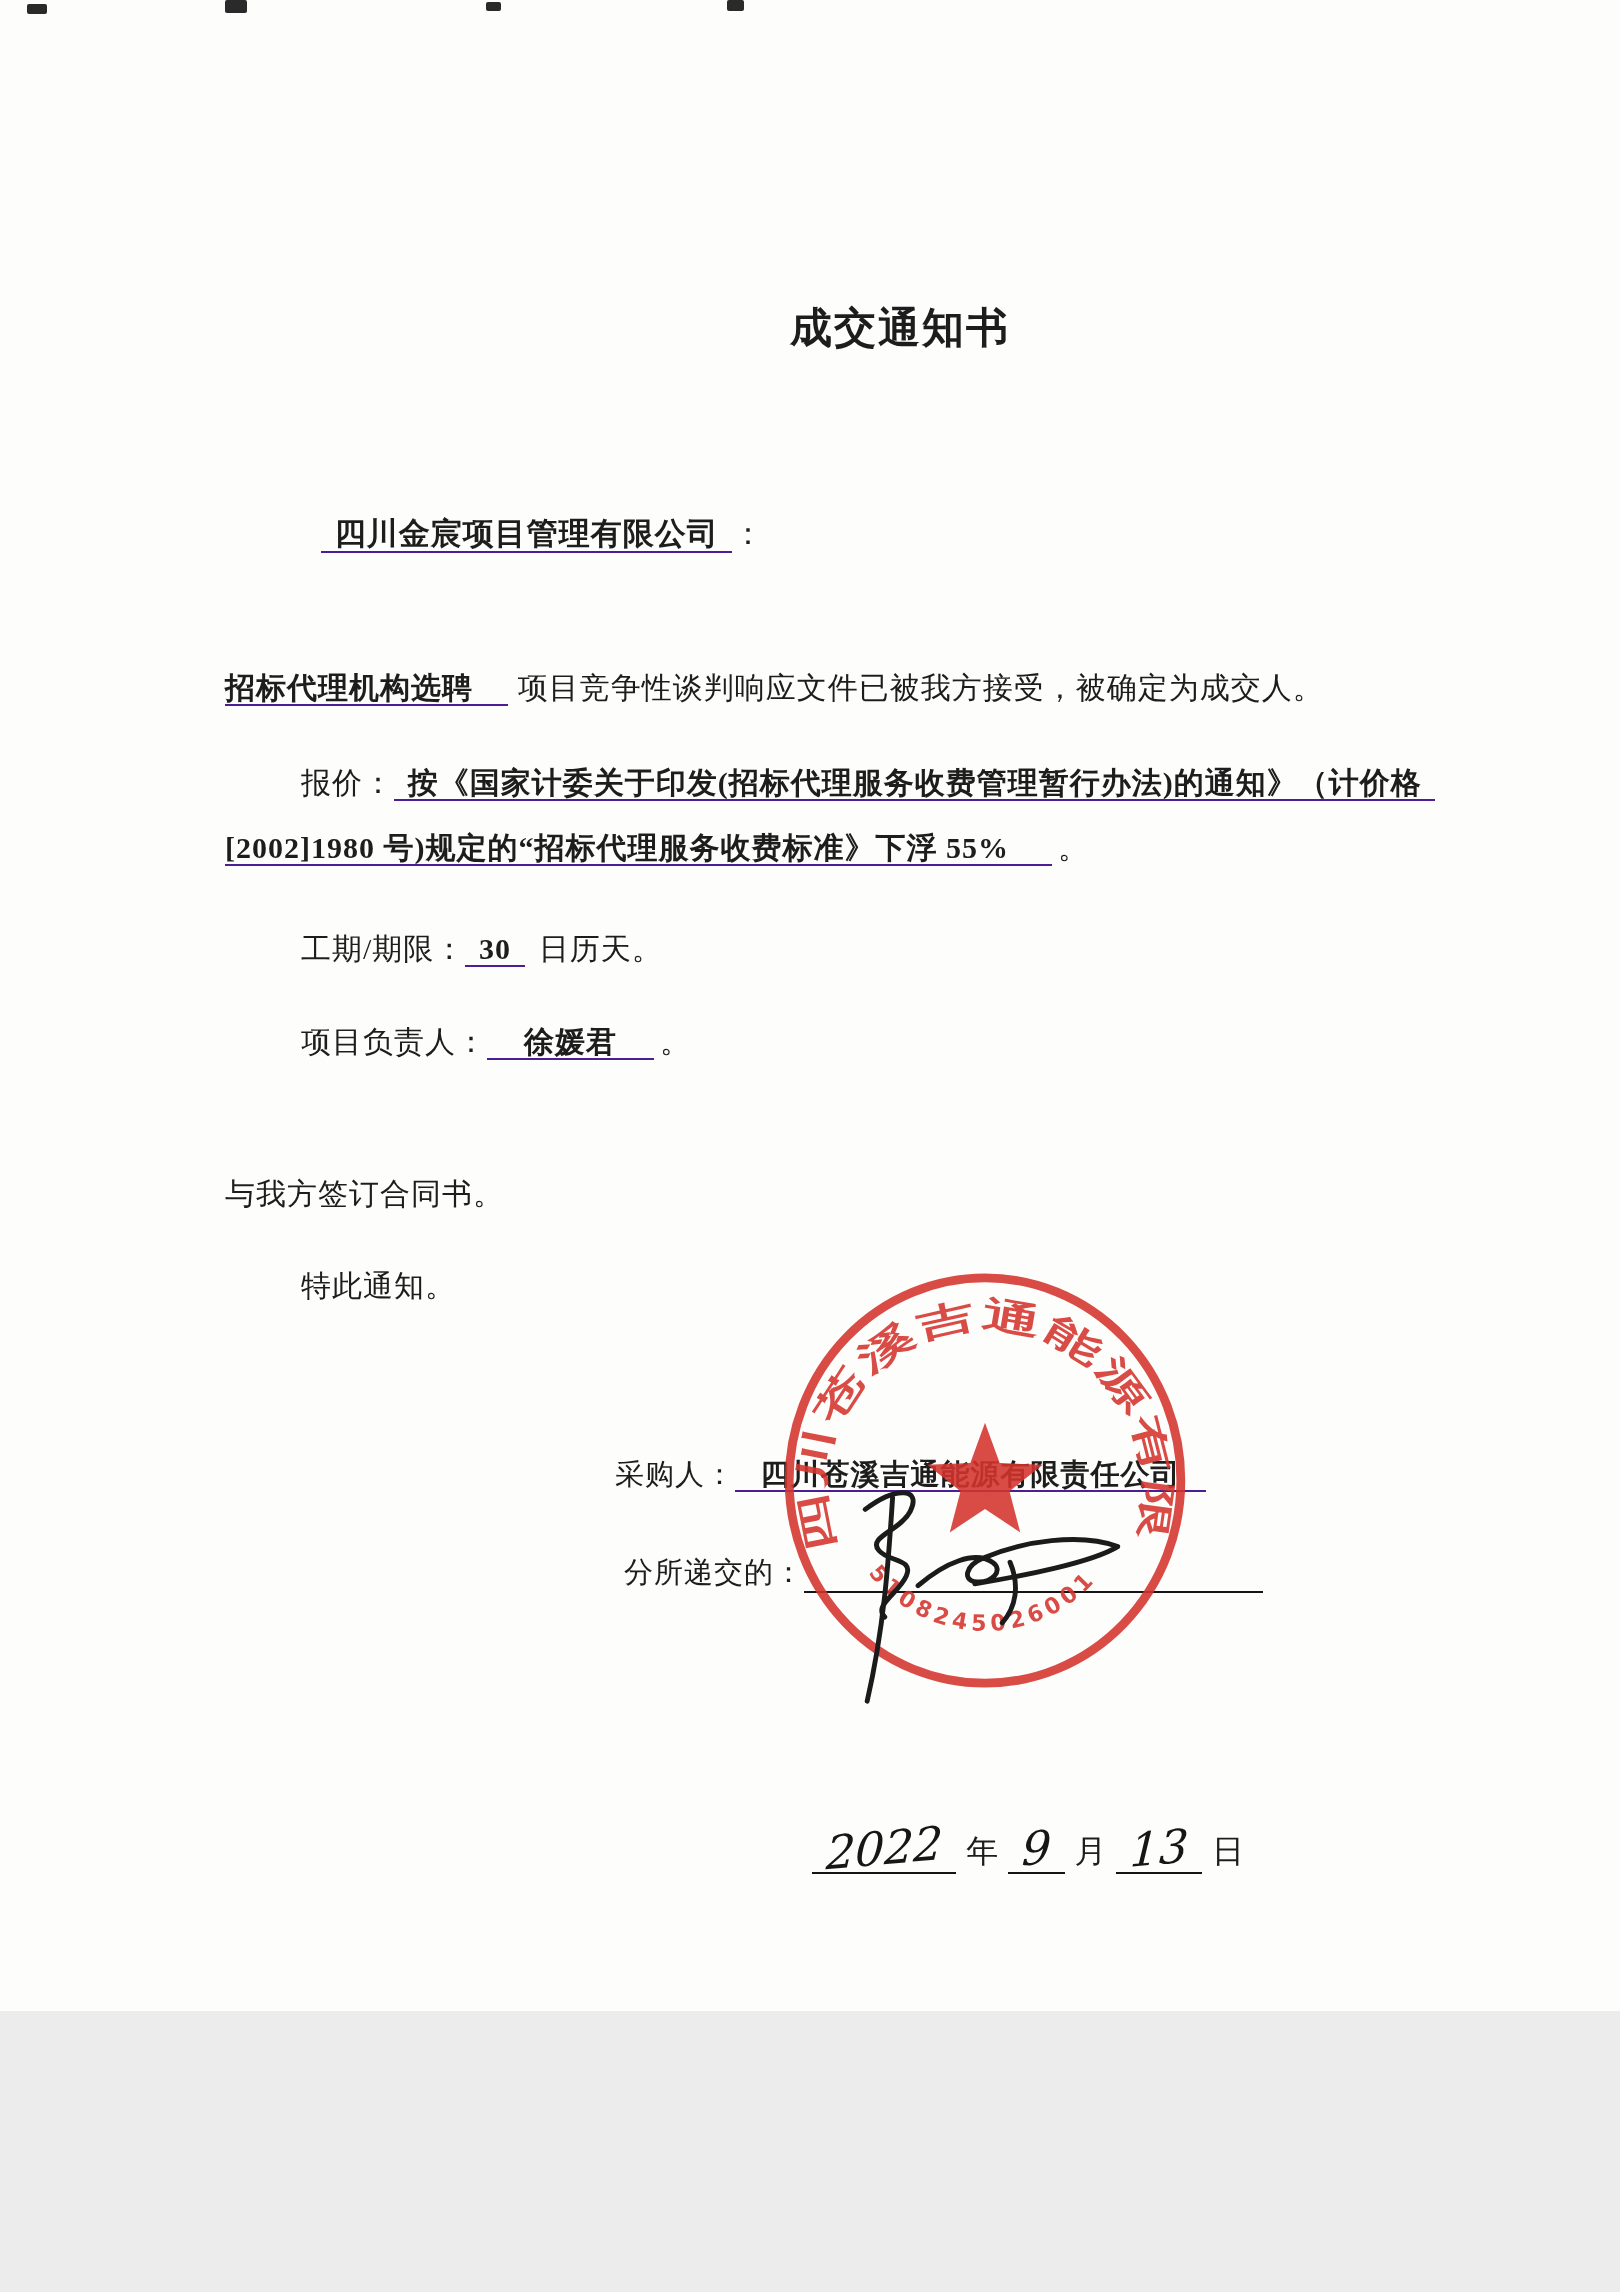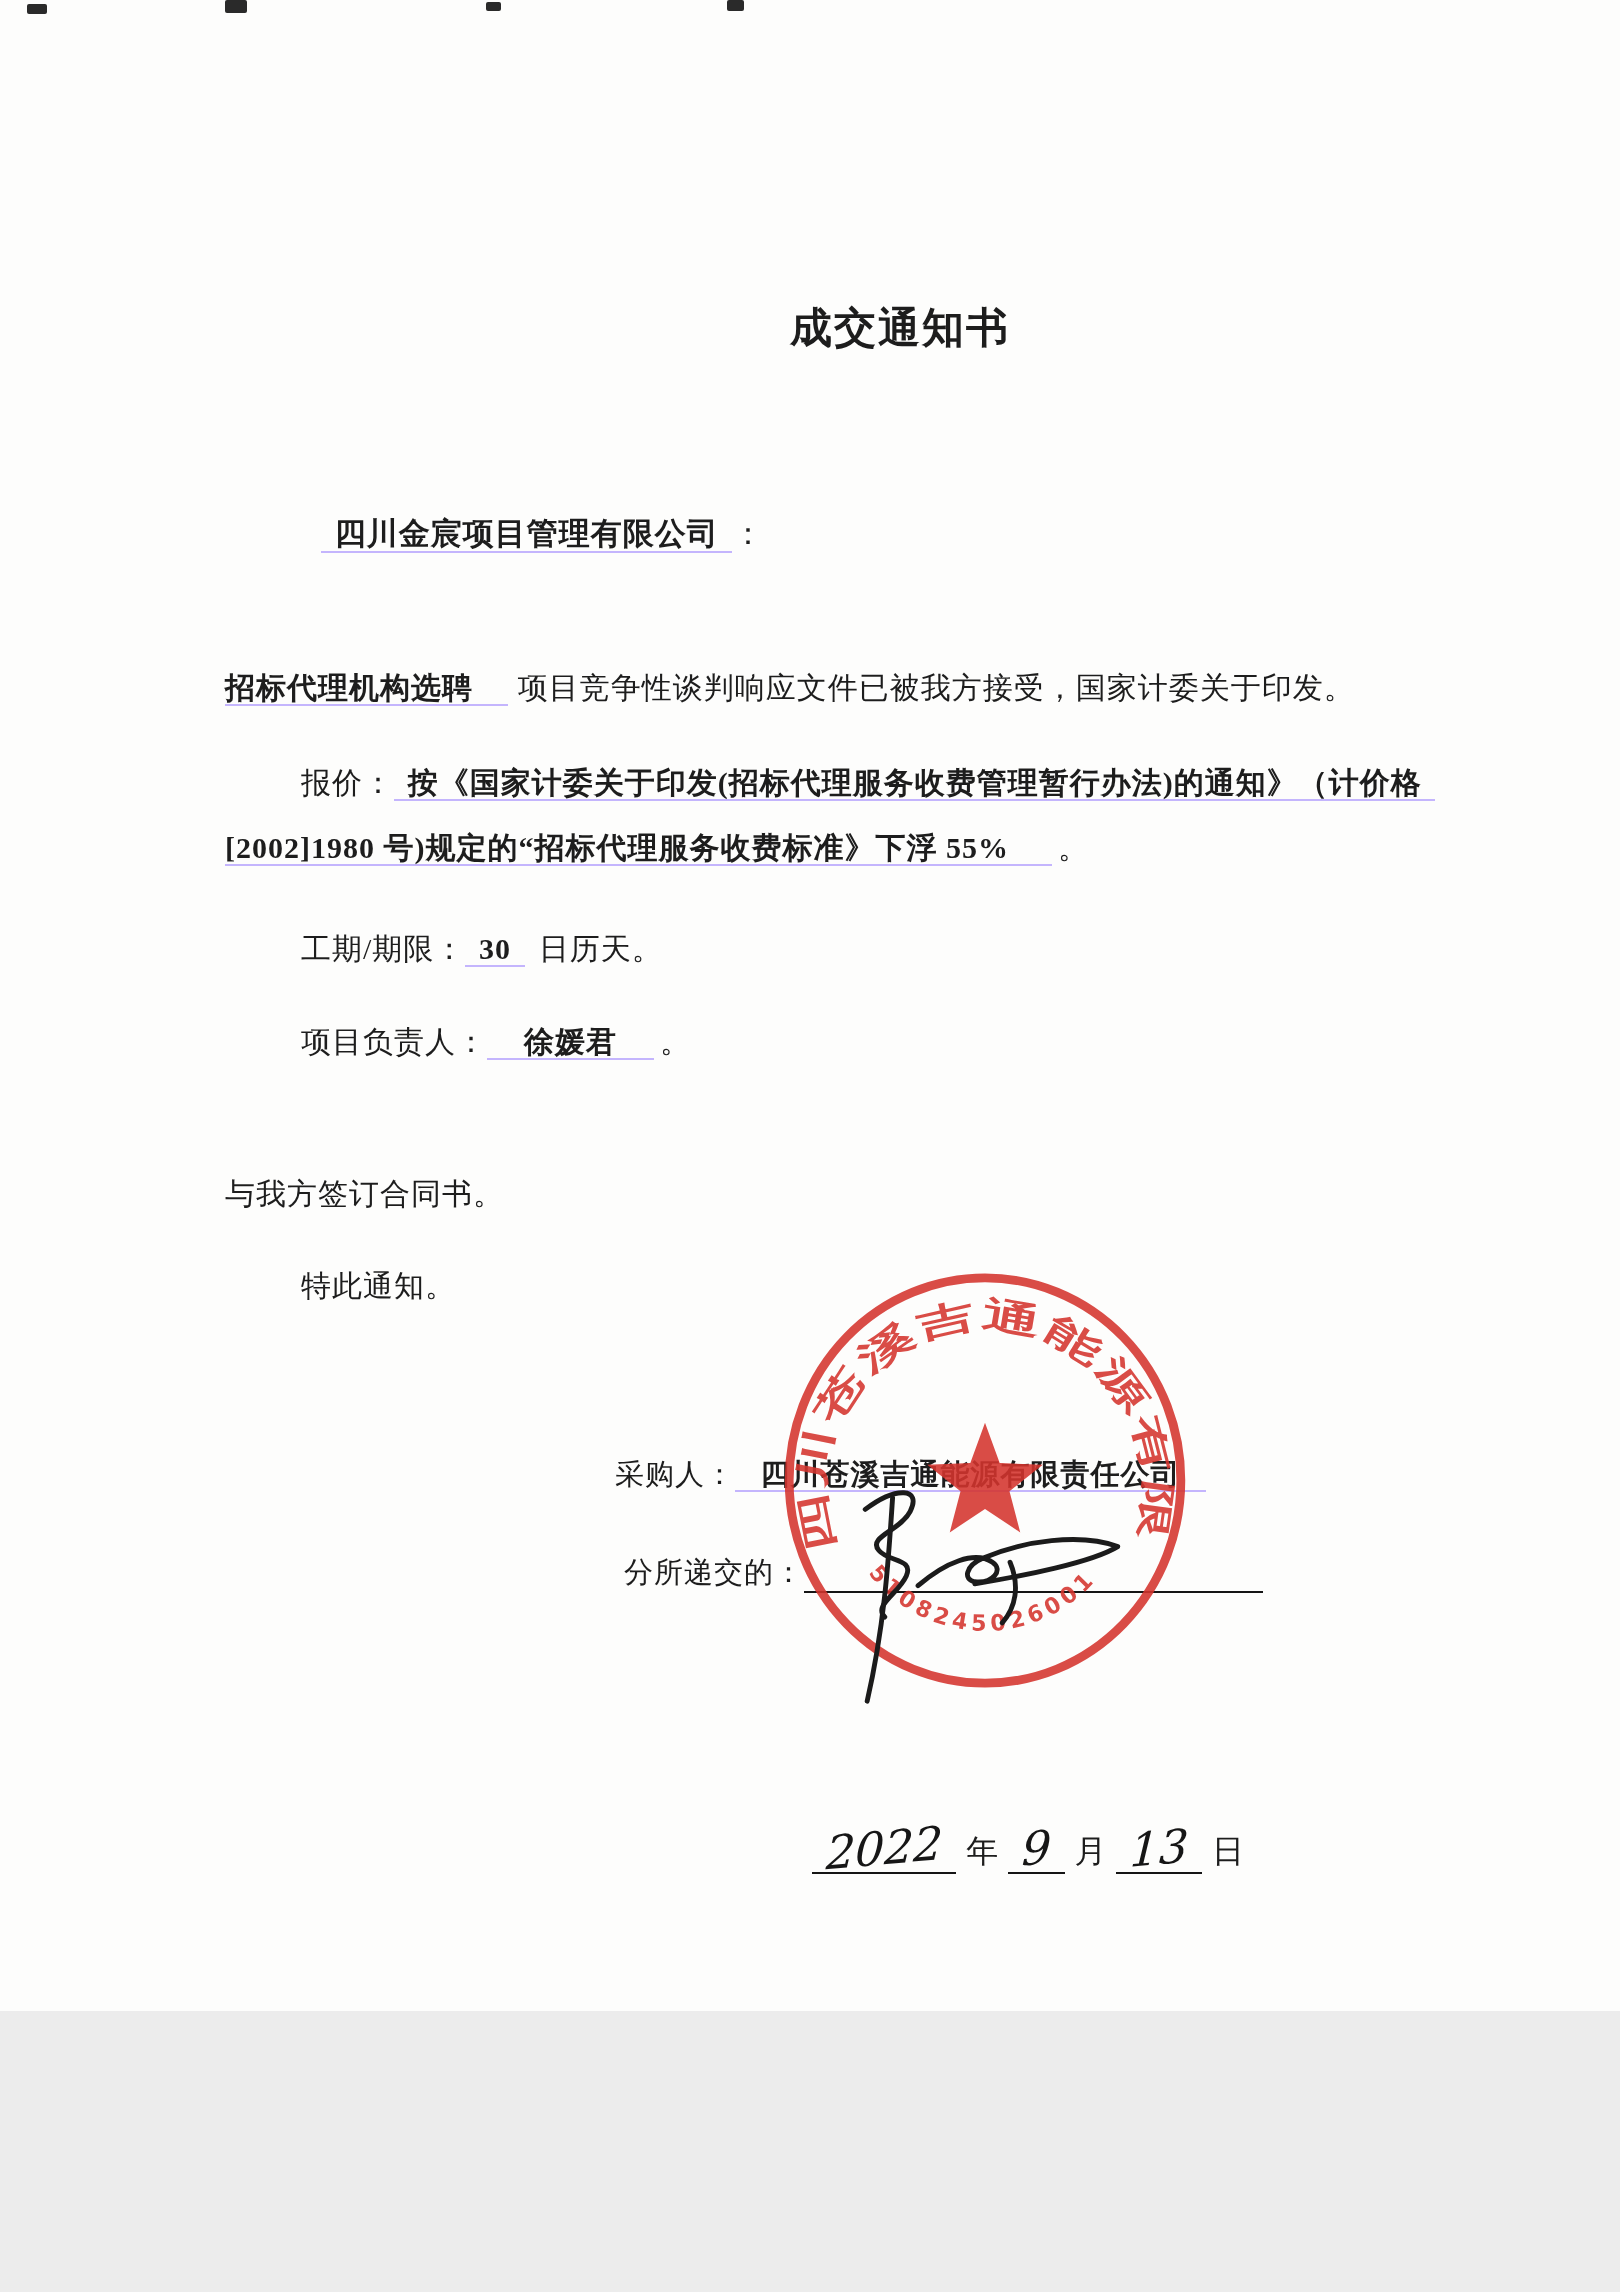--- a/index.html
+++ b/index.html
@@ -13,21 +13,21 @@
     overflow:hidden;
   }
   .line{
     position:absolute;
     font-size:30px;
     letter-spacing:1px;
     white-space:nowrap;
   }
   .u{
     font-weight:700;
-    border-bottom:2px solid #c4b5fd;
+    border-bottom:2px solid #4c1d95;
   }
   .unit{margin:0 7.8px;}
   .pad-s{padding:0 13.7px;}
   .pad-m{padding:0 21.6px;}
   .pad-l{padding:0 29px;}
   .title{
     position:absolute;
     left:790px;top:300px;
     font-size:42px;
     font-weight:700;
@@ -73,21 +73,21 @@
   <div class="artifact" style="left:727px;top:0;width:16.7px;height:10.8px;"></div>
 
   <div class="title">成交通知书</div>
 
   <div class="line" style="left:321px;top:513px;font-size:31px;">
     <span class="u pad-s">四川金宸项目管理有限公司</span><span>：</span>
   </div>
 
 
   <div class="line" style="left:225px;top:668px;">
-    <span class="u" style="padding-right:35px;">招标代理机构选聘</span><span style="margin-left:9.8px;">项目竞争性谈判响应文件已被我方接受，国家计委关于印发。</span>
+    <span class="u" style="padding-right:35px;">招标代理机构选聘</span><span style="margin-left:9.8px;">项目竞争性谈判响应文件已被我方接受，被确定为成交人。</span>
   </div>
 
   <div class="line" style="left:301px;top:763px;">
     <span>报价：</span><span class="u pad-s">按《国家计委关于印发(招标代理服务收费管理暂行办法)的通知》（计价格</span>
   </div>
 
   <div class="line" style="left:225px;top:828px;">
     <span class="u" style="padding-right:43px;">[2002]1980 号)规定的“招标代理服务收费标准》下浮 55%</span><span style="margin-left:5.9px;">。</span>
   </div>
 

